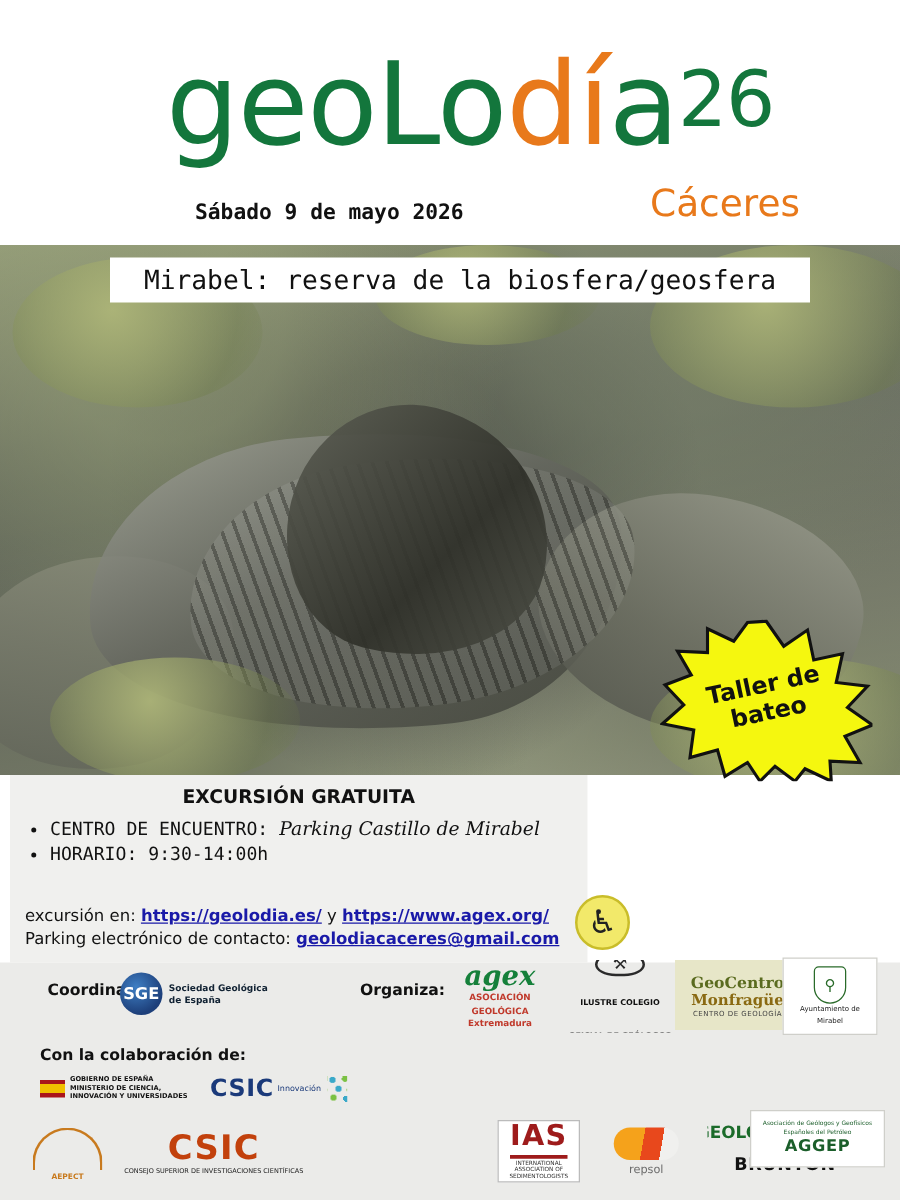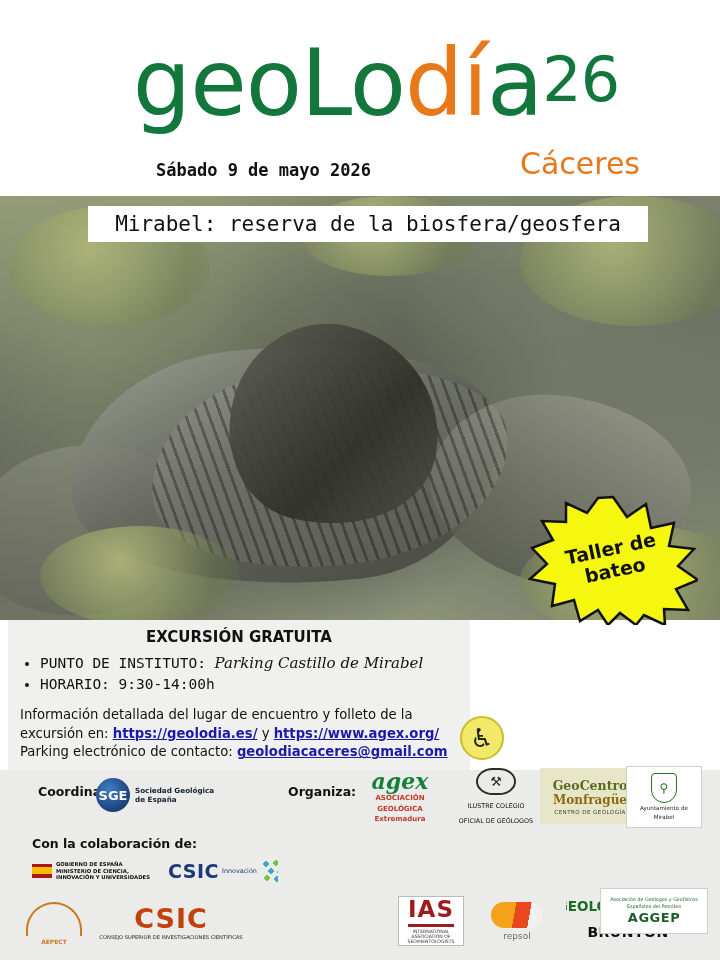--- a/index.html
+++ b/index.html
@@ -171,21 +171,21 @@
           flex-direction:column; }
   .agex .w { font-family:"DejaVu Serif", serif; font-style:italic; font-size:22px; font-weight:bold; color:#15803a; line-height:1; }
   .agex .r { font-size:7px; font-weight:bold; color:#c0392b; line-height:1.2; margin-top:2px; }
 
   .icog { left:452px; top:-2px; width:88px; height:58px; border:none; background:transparent;
           flex-direction:column; }
   .icog .seal {
     width:40px; height:30px; border:2px solid #2a2a2a; border-radius:50%/60%;
     display:flex; align-items:center; justify-content:center; font-size:13px; color:#2a2a2a;
   }
-  .icog .t { font-size:6.4px; font-weight:normal; color:#111; line-height:1.2; margin-top:8px; }
+  .icog .t { font-size:6.4px; font-weight:bold; color:#111; line-height:1.2; margin-top:18px; }
 
   .geoc { left:540px; top:-2px; width:100px; height:56px; border:none; background:#e7e6c8;
           flex-direction:column; }
   .geoc .t1 { font-family:"DejaVu Serif", serif; font-size:12.5px; color:#5a6b1f; font-weight:bold; }
   .geoc .t2 { font-family:"DejaVu Serif", serif; font-size:12px; color:#8a6a12; font-weight:bold; }
   .geoc .t3 { font-size:5.6px; color:#444; margin-top:2px; letter-spacing:.4px; }
 
   .mirabel { left:626px; top:-4px; width:76px; height:62px; background:#fff; border:1px solid #cfcfca;
              flex-direction:column; }
   .mirabel .shield {
@@ -295,31 +295,31 @@
     <span>bateo</span>
   </div>
 </div>
 
 <div class="infoblock">
   <div class="info-panel">
     <div class="excursion">EXCURSIÓN GRATUITA</div>
 
     <ul class="bullets">
       <li>
-        <span>PUNTO DE INSTITUTO:</span>
+        <span>CENTRO DE ENCUENTRO:</span>
         <span class="ital">Parking Castillo de Mirabel</span>
       </li>
       <li>
         <span>HORARIO:</span>
         <span>9:30-14:00h</span>
       </li>
     </ul>
 
     <div class="para">
-      <span>Información detallada del lugar de encuentro y folleto de la</span><br>
+      <br>
       <span>excursión en: </span><a class="lnk" href="#">https://geolodia.es/</a><span> y </span><a class="lnk" href="#">https://www.agex.org/</a><br>
       <span>Parking electrónico de contacto:</span> <a class="mail" href="#">geolodiacaceres@gmail.com</a>
     </div>
   </div>
 
   <div class="access">♿</div>
 
 </div>
 
 <div class="sponsors">

